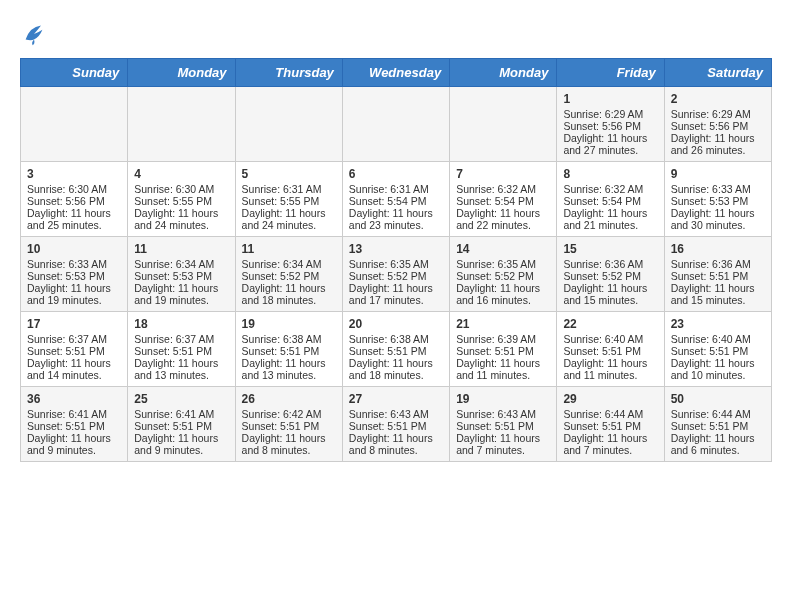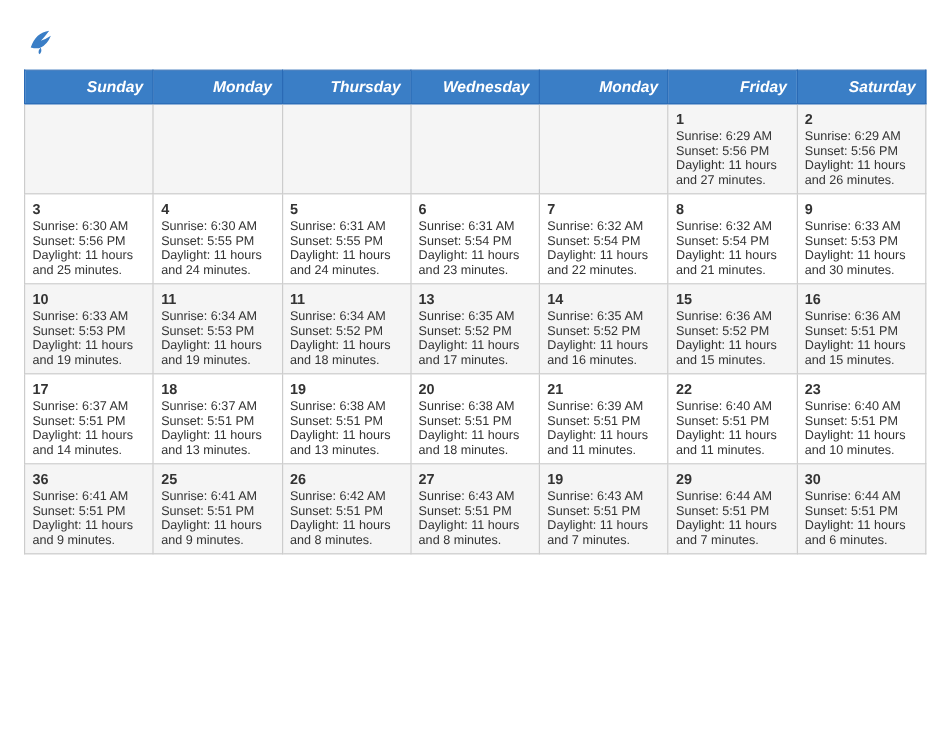--- a/index.html
+++ b/index.html
@@ -298,20 +298,20 @@
           <div>Sunset: 5:51 PM</div>
           <div>Daylight: 11 hours and 7 minutes.</div>
         </td>
         <td>
           <span class="day-num">29</span>
           <div>Sunrise: 6:44 AM</div>
           <div>Sunset: 5:51 PM</div>
           <div>Daylight: 11 hours and 7 minutes.</div>
         </td>
         <td>
-          <span class="day-num">30</span>
+          <span class="day-num">50</span>
           <div>Sunrise: 6:44 AM</div>
           <div>Sunset: 5:51 PM</div>
           <div>Daylight: 11 hours and 6 minutes.</div>
         </td>
       </tr>
     </tbody>
 </table>
 
 </body></html>

